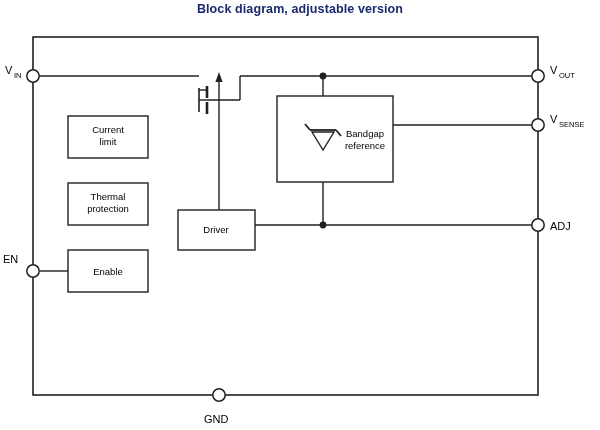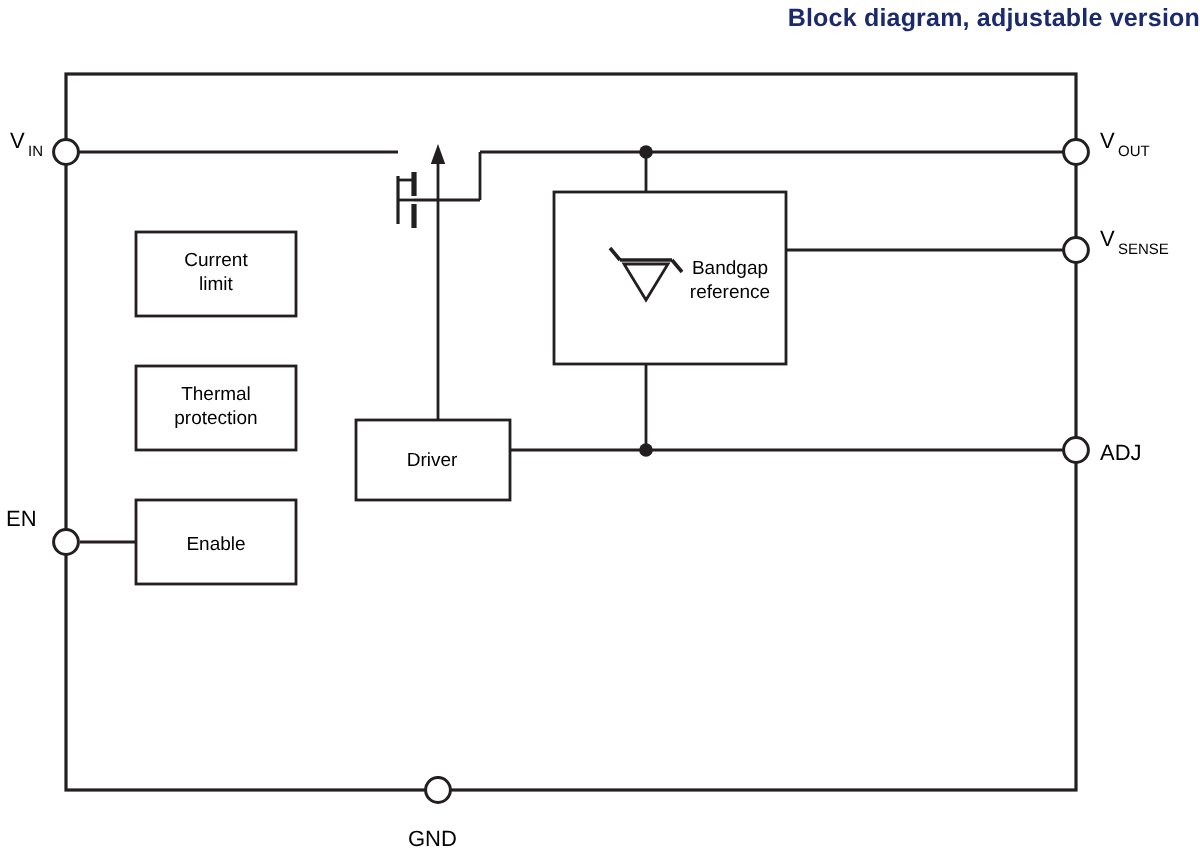--- a/index.html
+++ b/index.html
@@ -13,21 +13,21 @@
     height: 430px;
     background: #ffffff;
     font-family: "Liberation Sans", sans-serif;
     overflow: hidden;
   }
   #title {
     position: absolute;
     left: 0;
     top: 2px;
     width: 600px;
-    text-align: right;
+    text-align: center;
     font-size: 12.5px;
     font-weight: bold;
     color: #1a2a6c;
     letter-spacing: 0.1px;
   }
   svg#diagram {
     position: absolute;
     left: 0;
     top: 0;
   }

